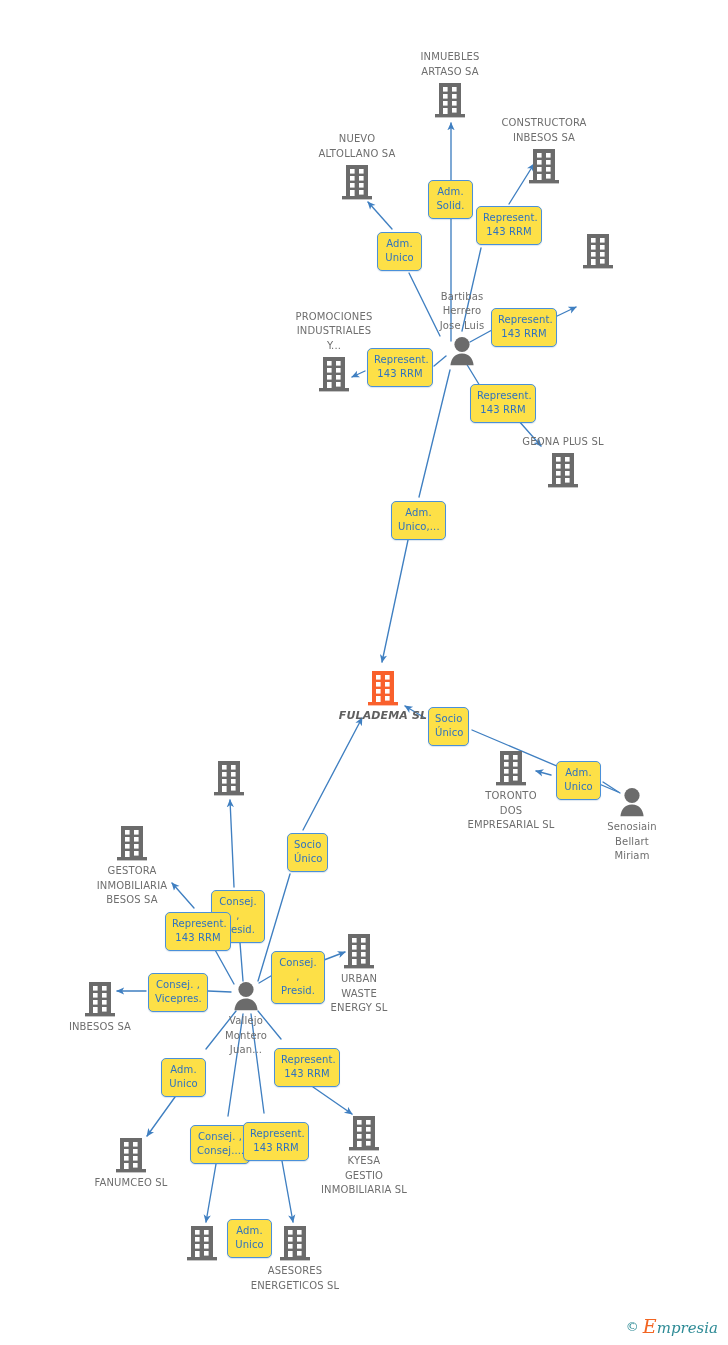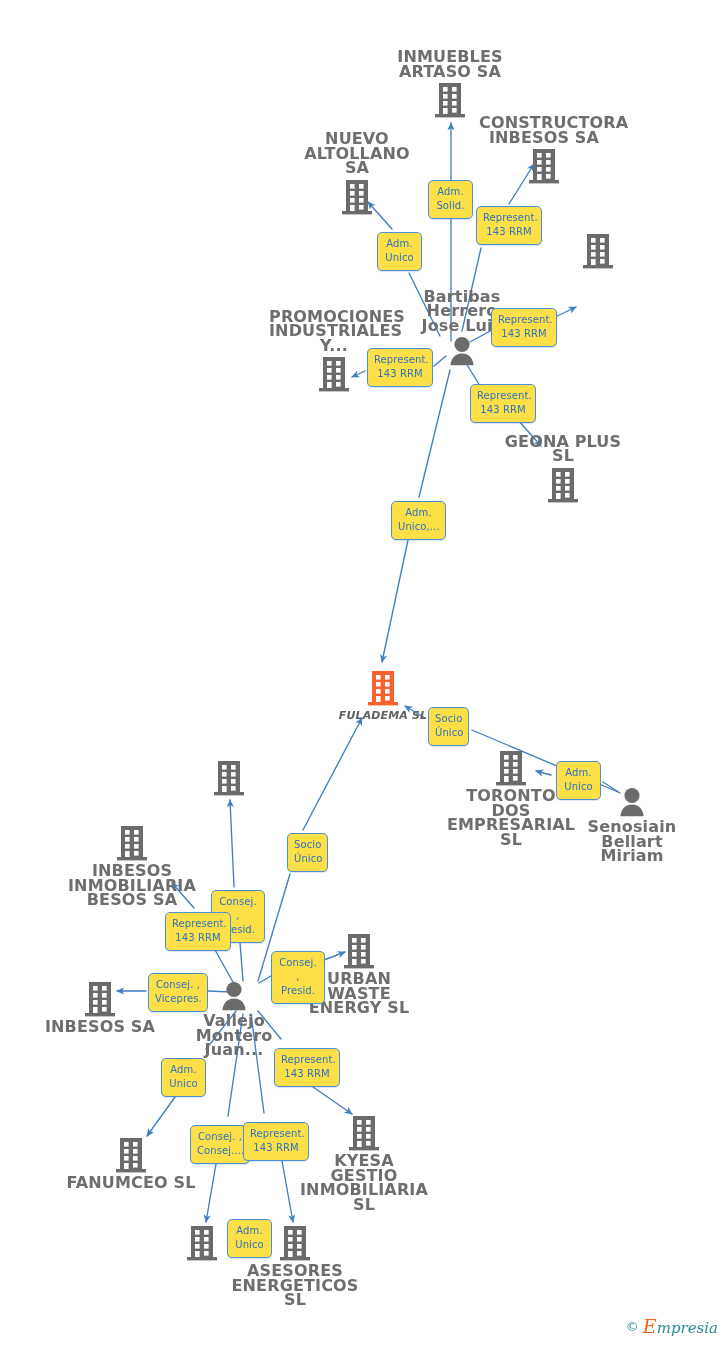--- a/index.html
+++ b/index.html
@@ -29,26 +29,25 @@
     text-align:center;
     pointer-events:auto;
   }
   .node .glyph{
     display:block;
     margin:0 auto;
     line-height:0;
   }
   .node .caption{
     display:block;
-    font-size:16px;
+    font-size:10px;
     line-height:14.5px;
     color:#6e6e6e;
     letter-spacing:.15px;
     white-space:pre-line;
-    font-weight:bold;
   }
   .node.label-above .caption{margin-bottom:2px;}
   .node.label-below .caption{margin-top:2px;}
   .node.focus .caption{
     color:#5f5f5f;
     font-weight:bold;
     font-size:11px;
     font-style:italic;
   }
   
@@ -303,21 +302,21 @@
             <rect x="2" y="33" width="30" height="3.4" fill="#6b6b6b"></rect>
             <rect x="10" y="6" width="4.6" height="4.6" fill="#fff"></rect>
             <rect x="19" y="6" width="4.6" height="4.6" fill="#fff"></rect>
             <rect x="10" y="13" width="4.6" height="4.6" fill="#fff"></rect>
             <rect x="19" y="13" width="4.6" height="4.6" fill="#fff"></rect>
             <rect x="10" y="20" width="4.6" height="4.6" fill="#fff"></rect>
             <rect x="19" y="20" width="4.6" height="4.6" fill="#fff"></rect>
             <rect x="10" y="27" width="4.6" height="6" fill="#fff"></rect>
             <rect x="19" y="27" width="4.6" height="4.6" fill="#fff"></rect>
           </svg></span>
-        <span class="caption">INBESOS
+        <span class="caption">GESTORA
 INMOBILIARIA
 BESOS SA</span>
       </div>
       <div class="node label-below" style="left: 100px; top: 980px;">
         <span class="glyph"><svg width="34" height="38" viewBox="0 0 34 38">
             <rect x="6" y="2" width="22" height="31" fill="#6b6b6b"></rect>
             <rect x="2" y="33" width="30" height="3.4" fill="#6b6b6b"></rect>
             <rect x="10" y="6" width="4.6" height="4.6" fill="#fff"></rect>
             <rect x="19" y="6" width="4.6" height="4.6" fill="#fff"></rect>
             <rect x="10" y="13" width="4.6" height="4.6" fill="#fff"></rect>
@@ -339,21 +338,21 @@
             <rect x="19" y="13" width="4.6" height="4.6" fill="#fff"></rect>
             <rect x="10" y="20" width="4.6" height="4.6" fill="#fff"></rect>
             <rect x="19" y="20" width="4.6" height="4.6" fill="#fff"></rect>
             <rect x="10" y="27" width="4.6" height="6" fill="#fff"></rect>
             <rect x="19" y="27" width="4.6" height="4.6" fill="#fff"></rect>
           </svg></span>
         <span class="caption">URBAN
 WASTE
 ENERGY SL</span>
       </div>
-      <div class="node label-below" style="left: 234px; top: 980px; text-align: center;">
+      <div class="node label-below" style="left: 246px; top: 980px; text-align: center;">
         <span class="glyph"><svg width="30" height="32" viewBox="0 0 30 32">
             <circle cx="15" cy="9.5" r="7.6" fill="#6b6b6b"></circle>
             <path d="M15 18.5c-7.4 0-11 5.2-11.6 11.8h23.2C26 23.7 22.4 18.5 15 18.5z" fill="#6b6b6b"></path>
           </svg></span>
         <span class="caption">Vallejo
 Montero
 Juan...</span>
       </div>
       <div class="node label-below" style="left: 131px; top: 1136px;">
         <span class="glyph"><svg width="34" height="38" viewBox="0 0 34 38">

